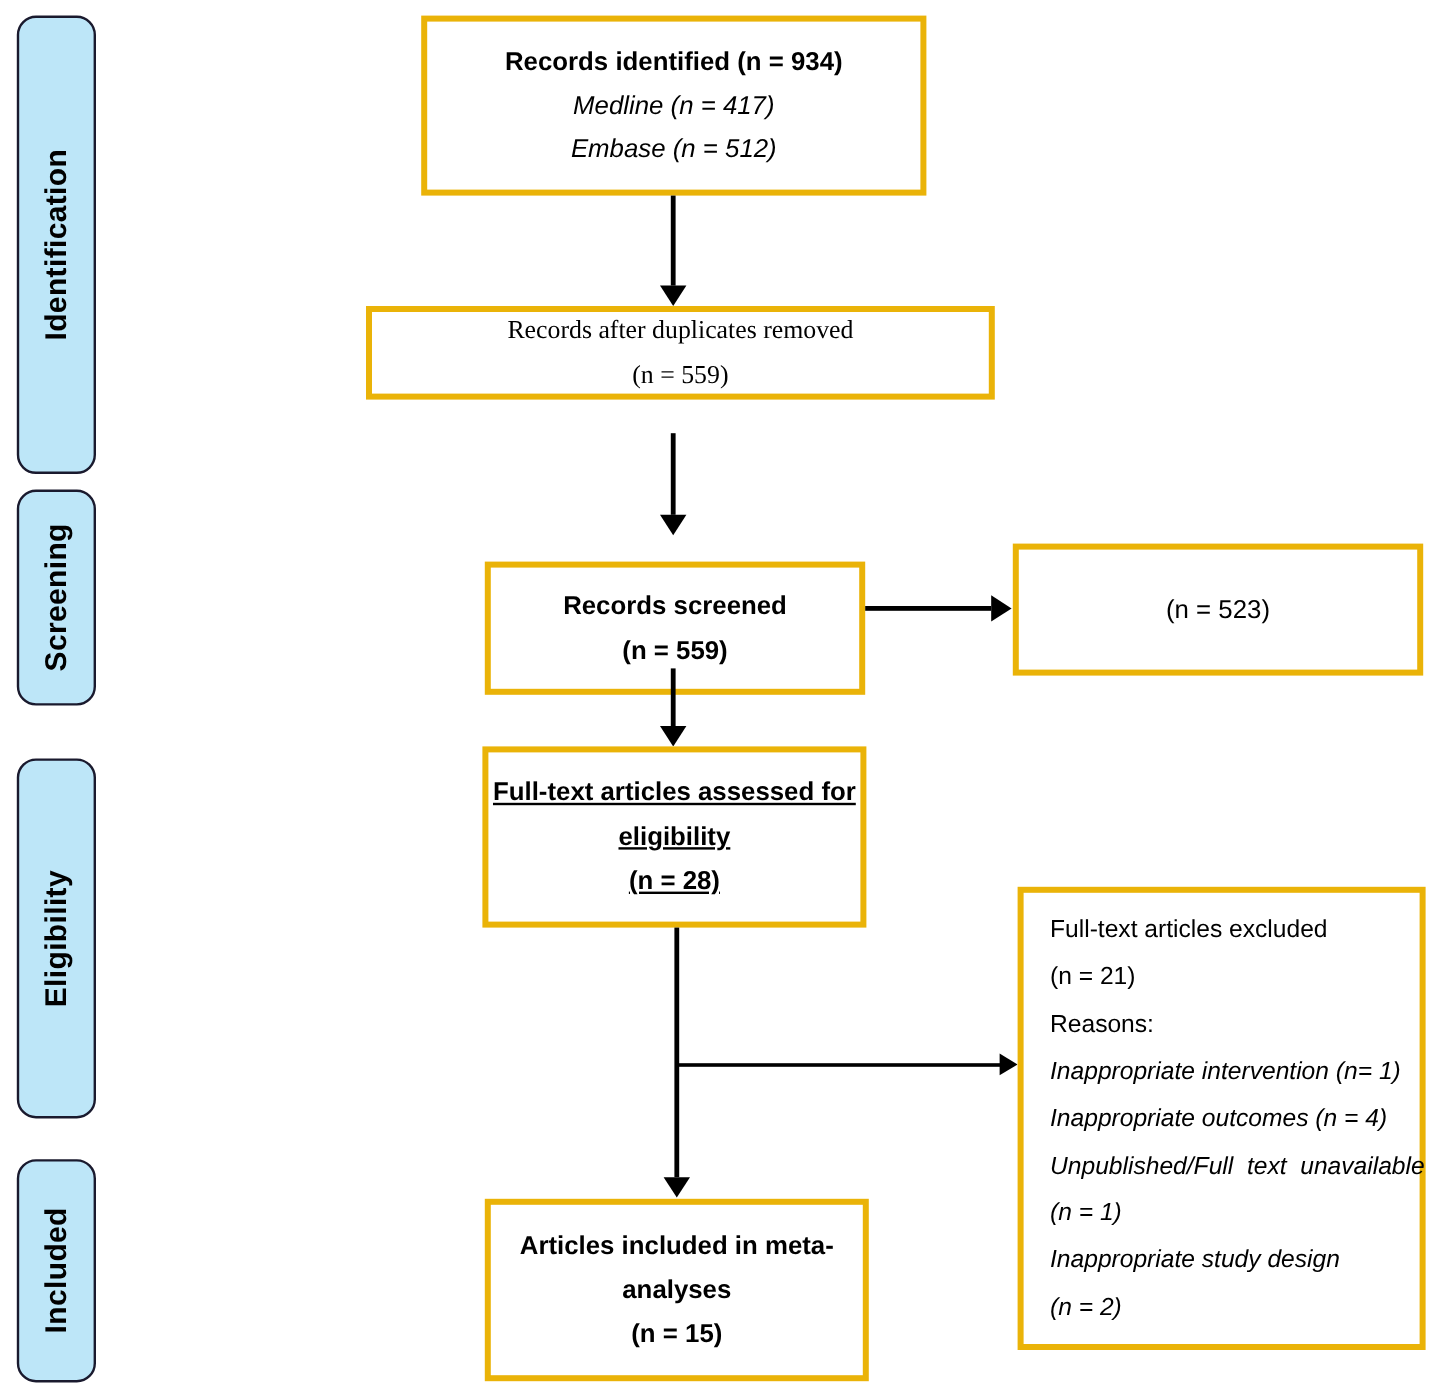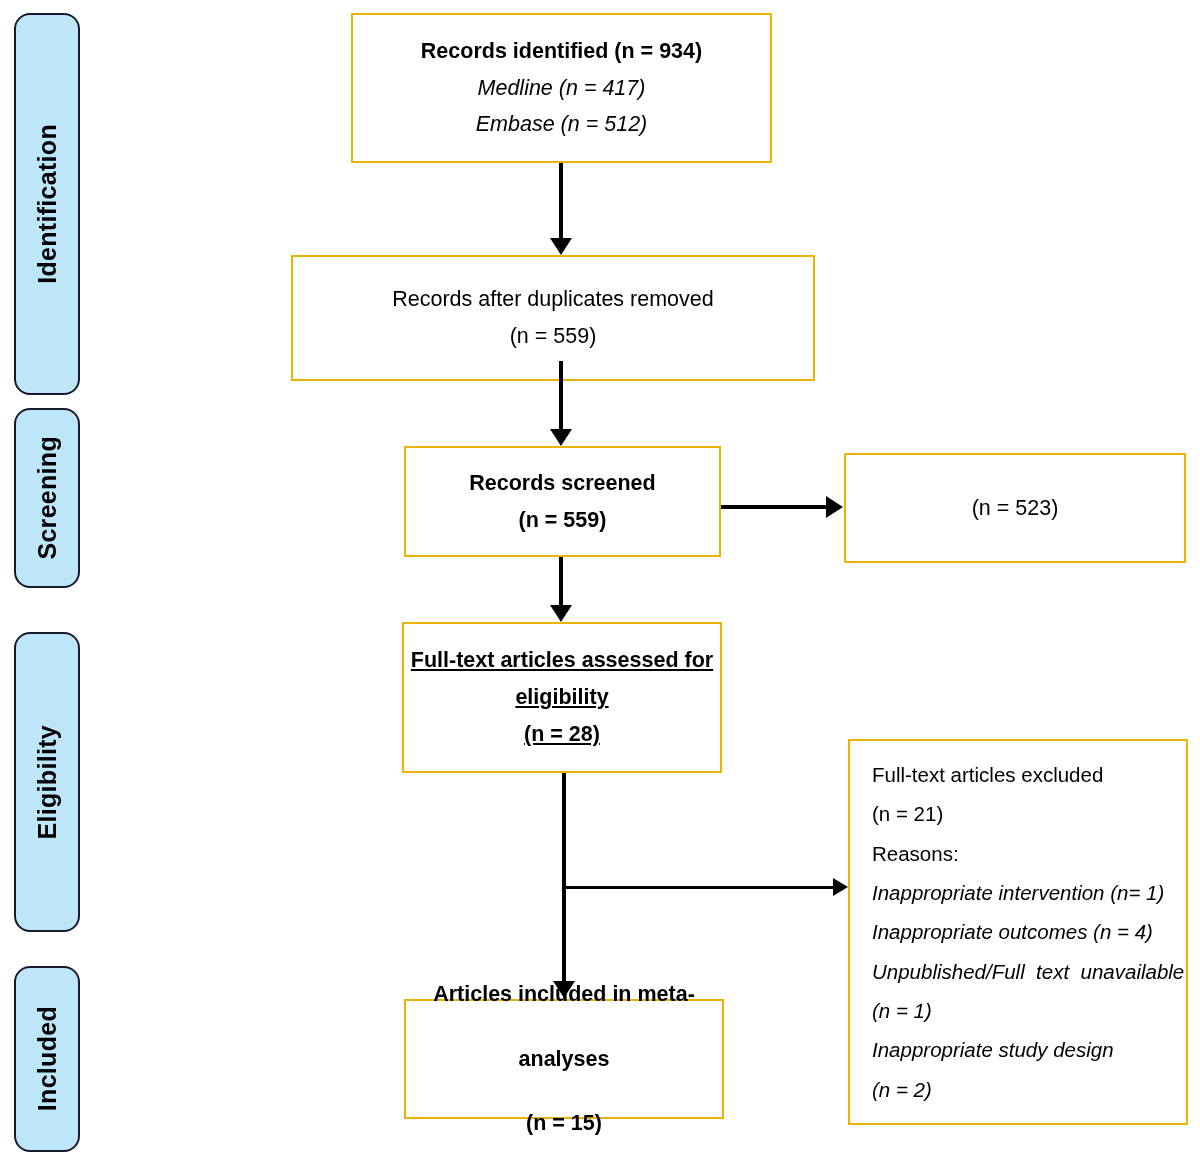--- a/index.html
+++ b/index.html
@@ -38,21 +38,21 @@
     letter-spacing: 0.3px;
     color: #000000;
     white-space: nowrap;
     line-height: 1;
   }
 
   
   .box {
     position: absolute;
     background: #ffffff;
-    border: 2px solid #eab308;
+    border: 5px solid #eab308;
     box-sizing: border-box;
     display: flex;
     flex-direction: column;
     justify-content: center;
   }
   .box.center {
     align-items: center;
     text-align: center;
   }
   .box.left-align {
@@ -131,29 +131,29 @@
 
   <div class="box center" style="left:351px; top:13px; width:421px; height:150px;">
     <div class="line b">Records identified (n = 934)</div>
     <div class="line i">Medline (n = 417)</div>
     <div class="line i">Embase (n = 512)</div>
   </div>
 
   <div class="vline" style="left:559px; top:163px; height:75px;"></div>
   <div class="arrow-down" style="left:550px; top:238px;"></div>
 
-  <div class="box center" style="left:291px; top:255px; width:524px; height:126px;">
+  <div class="box center" style="left:305px; top:255px; width:524px; height:78px;font-family:Liberation Serif, serif;">
     <div class="line">Records after duplicates removed</div>
     <div class="line">(n = 559)</div>
   </div>
 
   <div class="vline" style="left:559px; top:361px; height:68px;"></div>
   <div class="arrow-down" style="left:550px; top:429px;"></div>
 
-  <div class="box center" style="left:404px; top:446px; width:317px; height:111px;">
+  <div class="box center" style="left:404px; top:468px; width:317px; height:111px;">
     <div class="line b">Records screened</div>
     <div class="line b">(n = 559)</div>
   </div>
 
   <div class="hline" style="left:721px; top:505px; width:105px;"></div>
   <div class="arrow-right" style="left:826px; top:496px;"></div>
 
   <div class="box center" style="left:844px; top:453px; width:342px; height:110px;">
     <div class="line">(n = 523)</div>
   </div>
@@ -178,19 +178,19 @@
     <div class="line reason">(n = 21)</div>
     <div class="line reason">Reasons:</div>
     <div class="line reason i">Inappropriate intervention (n= 1)</div>
     <div class="line reason i">Inappropriate outcomes (n = 4)</div>
     <div class="line reason i">Unpublished/Full  text  unavailable</div>
     <div class="line reason i">(n = 1)</div>
     <div class="line reason i">Inappropriate study design</div>
     <div class="line reason i">(n = 2)</div>
   </div>
 
-  <div class="box center" style="left:404px; top:999px; width:320px; height:120px;gap:28px;">
+  <div class="box center" style="left:404px; top:999px; width:320px; height:152px;">
     <div class="line b">Articles included in meta-</div>
     <div class="line b">analyses</div>
     <div class="line b">(n = 15)</div>
   </div>
 
 </div>
 
 </body></html>

